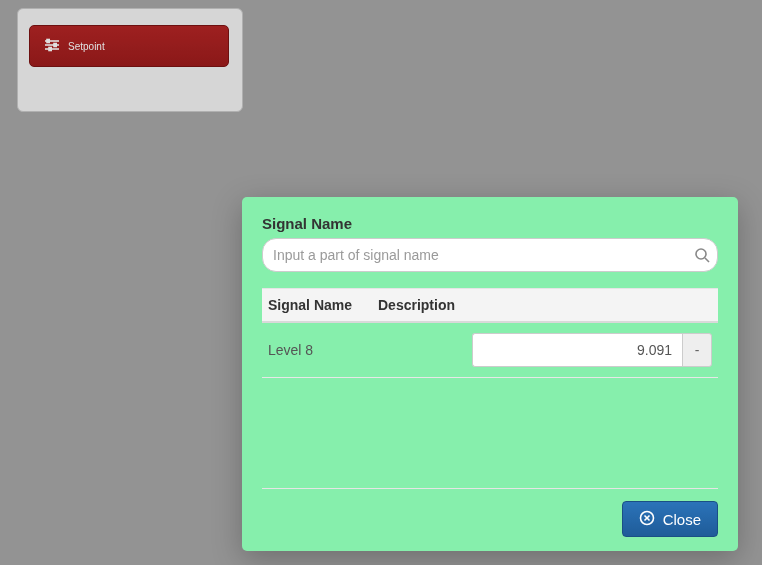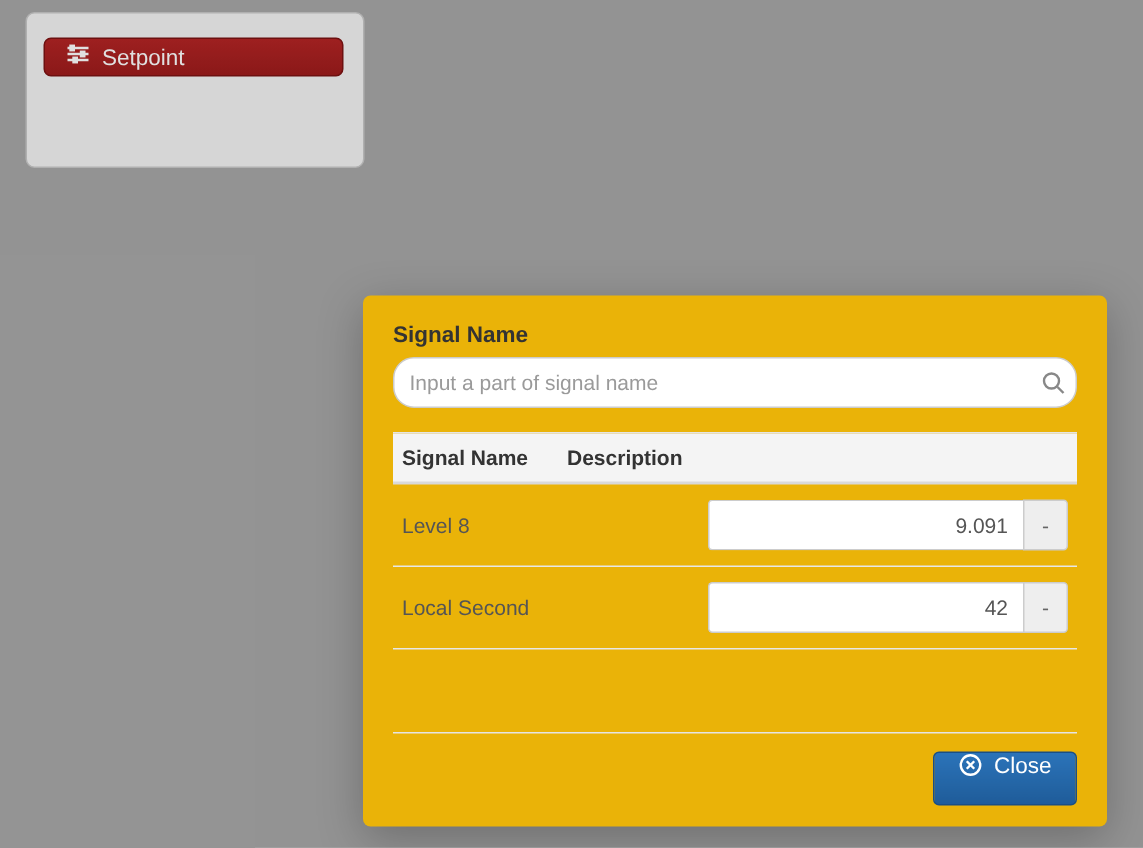--- a/index.html
+++ b/index.html
@@ -17,46 +17,46 @@
     position: absolute;
     left: 17px; top: 8px;
     width: 226px; height: 104px;
     background: #f4f4f4;
     border: 1px solid #c9c9c9;
     border-radius: 6px;
   }
   .setpoint-btn {
     position: absolute;
     left: 11px; top: 16px;
-    width: 200px; height: 26px;
+    width: 200px; height: 42px;
     background: linear-gradient(#b42525,#9e1c1c);
     border: 1px solid #7d1313;
     border-radius: 5px;
     color: #fff;
     display: flex;
     align-items: center;
     gap: 8px;
     padding-left: 14px;
-    font-size: 15px;
+    font-size: 10px;
     cursor: pointer;
   }
   .setpoint-btn svg { width: 16px; height: 14px; }
 
   
   .overlay-dim {
     position: absolute; inset: 0;
     background: rgba(0,0,0,0.12);
   }
 
   
   .modal {
     position: absolute;
     left: 242px; top: 197px;
     width: 496px; height: 354px;
-    background: #eab308;
+    background: #86efac;
     border-radius: 5px;
     box-shadow: 0 8px 30px rgba(0,0,0,.25);
     display: flex;
     flex-direction: column;
     padding: 18px 20px 14px 20px;
     color: #444;
   }
   .field-label {
     font-weight: 700;
     font-size: 15px;
@@ -148,20 +148,21 @@
   }
   .close-btn {
     background: linear-gradient(#2b73b9,#1f5c99);
     border: 1px solid #1a4f85;
     color: #fff;
     height: 36px;
     padding: 0 16px;
     border-radius: 4px;
     font-size: 15px;
     display: flex;
+    align-items: center;
     gap: 8px;
     cursor: pointer;
     font-family: inherit;
   }
   .close-btn svg { width: 16px; height: 16px; }
 </style>
 </head>
 <body>
 
 <div class="bg-card">
@@ -205,27 +206,20 @@
       </tr>
     </thead>
     <tbody>
       <tr>
         <td>Level 8</td>
         <td></td>
         <td class="value-cell">
           <input class="value-input" value="9.091" style=""><span class="unit-box">-</span>
         </td>
       </tr>
-      <tr>
-        <td>Local Second</td>
-        <td></td>
-        <td class="value-cell">
-          <input class="value-input" value="42" style=""><span class="unit-box">-</span>
-        </td>
-      </tr>
     </tbody>
   </table>
 
   <div class="footer">
     <button class="close-btn">
       <span>
         <svg viewBox="0 0 16 16" fill="none" stroke="#fff" stroke-width="1.6">
           <circle cx="8" cy="8" r="6.5"></circle>
           <line x1="5.5" y1="5.5" x2="10.5" y2="10.5"></line>
           <line x1="10.5" y1="5.5" x2="5.5" y2="10.5"></line>

